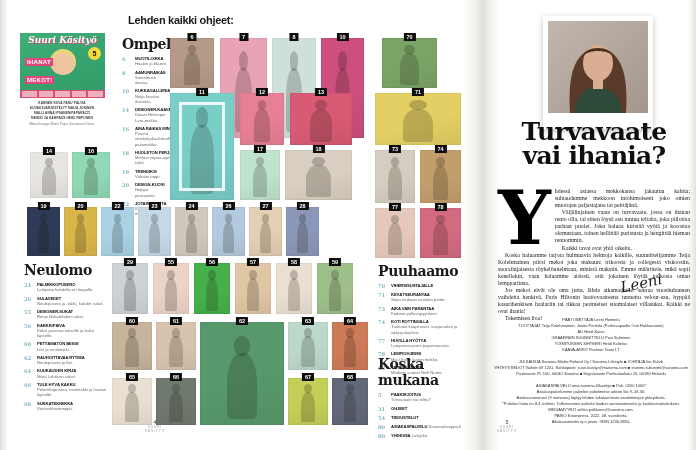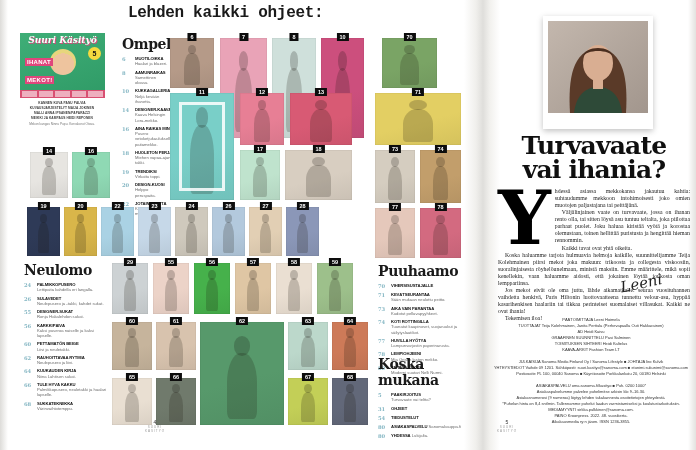--- a/index.html
+++ b/index.html
@@ -1,21 +1,21 @@
 <!DOCTYPE html>
 <html><head>
 <meta charset="utf-8">
 <style>
   html,body{margin:0;padding:0;background:#e9e8e5;}
   #spread{position:relative;width:696px;height:450px;overflow:hidden;
     font-family:"Liberation Sans",sans-serif;color:#1a1a1a;
     background:linear-gradient(90deg,#dddcd9 0,#ffffff 8px,#ffffff 464px,#f0efec 476px,#dfdedb 483px,#f2f1ee 490px,#ffffff 500px,#ffffff 688px,#e3e2df 696px);}
   
-  .hdr{position:absolute;left:128px;top:4px;font-family:Liberation Mono, monospace;
-    font-weight:bold;font-size:16px;letter-spacing:-.3px;}
+  .hdr{position:absolute;left:128px;top:14px;font-family:Liberation Sans, sans-serif;
+    font-weight:bold;font-size:11px;letter-spacing:-.3px;}
   
   .toc{position:absolute;}
   .toc-h{font-family:"DejaVu Serif",serif;font-weight:bold;font-size:14px;
     letter-spacing:-.4px;margin-bottom:4px;}
   .toc-item{display:flex;gap:3px;margin-bottom:3px;}
   .toc-num{flex:none;width:10px;font-family:"DejaVu Serif",serif;
     color:#84b6c3;font-size:5.2px;font-weight:bold;line-height:1.2;}
   .toc-tx{font-size:4.2px;line-height:1.25;}
   .toc-tt{font-weight:bold;color:#111;display:block;white-space:nowrap;letter-spacing:-.1px;}
   .toc-tt.inl{display:inline;}
@@ -48,21 +48,21 @@
     display:flex;gap:2px;padding:1px 2px;box-sizing:border-box;}
   .cov-strip i{flex:1;background:rgba(255,255,255,.55);}
   .credits{position:absolute;left:18px;top:101px;width:88px;text-align:center;
     font-size:3.2px;line-height:1.6;color:#3c3c3c;}
   .credits div:nth-child(-n+4){font-weight:bold;letter-spacing:.1px;}
   .credits div:last-child{color:#777;}
   
   .polaroid{position:absolute;left:543px;top:16px;width:110px;background:#fff;
     padding:5px 5px 16px 5px;box-shadow:0 2px 6px rgba(0,0,0,.25);box-sizing:border-box;}
   .photo{width:100px;height:92px;display:block;}
-  .ed-title{position:absolute;left:494px;top:134px;width:200px;text-align:center;
+  .ed-title{position:absolute;left:494px;top:120px;width:200px;text-align:center;
     font-family:"DejaVu Serif",serif;font-weight:bold;font-size:25px;
     line-height:.94;letter-spacing:-.8px;color:#0f0f0f;}
   .ed-body{position:absolute;left:498px;top:188px;width:192px;
     font-family:"Liberation Serif",serif;font-size:5.8px;line-height:1.22;
     text-align:justify;color:#222;}
   .ed-body p{margin:0;text-indent:7px;}
   .ed-body p.np{text-indent:0;}
   .dropcap{float:left;font-family:"DejaVu Serif",serif;font-weight:bold;
     font-size:74px;line-height:.74;margin:3px 4px 0 0;color:#000;}
   .signature{position:absolute;left:620px;top:272px;width:64px;

